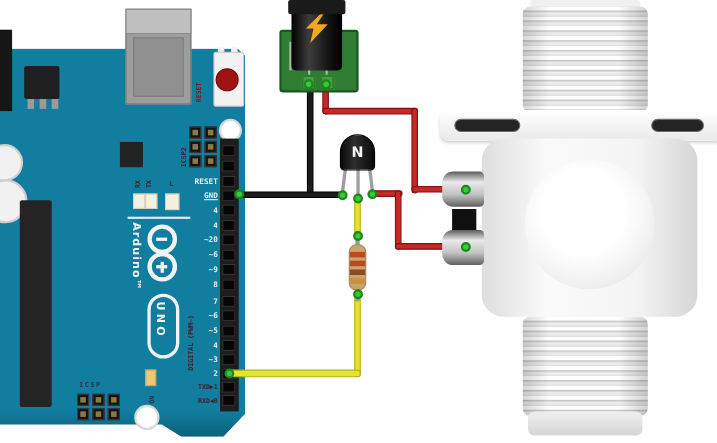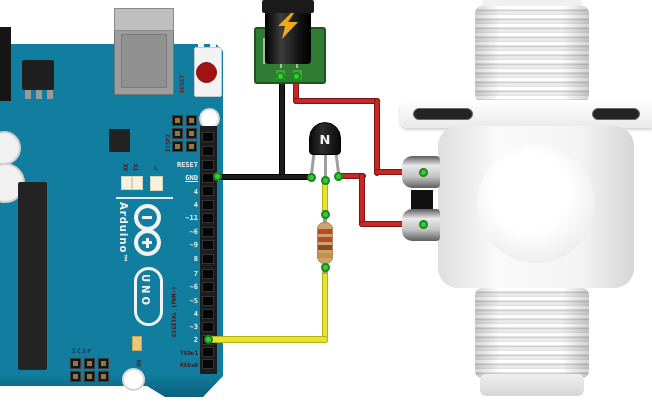--- a/index.html
+++ b/index.html
@@ -166,21 +166,21 @@
   <div class="abs hdr-pin" style="left:202px;top:309px;"></div>
   <div class="abs hdr-pin" style="left:202px;top:322px;"></div>
   <div class="abs hdr-pin" style="left:202px;top:335px;"></div>
   <div class="abs hdr-pin" style="left:202px;top:347px;"></div>
   <div class="abs hdr-pin" style="left:202px;top:359px;"></div>
 
   <div class="abs lbl pinlbl" style="left:168px;top:161px;">RESET</div>
   <div class="abs lbl pinlbl" style="left:168px;top:174px;text-decoration:underline;">GND</div>
   <div class="abs lbl pinlbl" style="left:168px;top:188px;">4</div>
   <div class="abs lbl pinlbl" style="left:168px;top:201px;">4</div>
-  <div class="abs lbl pinlbl" style="left:168px;top:214px;">~11</div>
+  <div class="abs lbl pinlbl" style="left:168px;top:214px;">~20</div>
   <div class="abs lbl pinlbl" style="left:168px;top:228px;">~6</div>
   <div class="abs lbl pinlbl" style="left:168px;top:241px;">~9</div>
   <div class="abs lbl pinlbl" style="left:168px;top:255px;">8</div>
   <div class="abs lbl pinlbl" style="left:168px;top:270px;">7</div>
   <div class="abs lbl pinlbl" style="left:168px;top:283px;">~6</div>
   <div class="abs lbl pinlbl" style="left:168px;top:297px;">~5</div>
   <div class="abs lbl pinlbl" style="left:168px;top:310px;">4</div>
   <div class="abs lbl pinlbl" style="left:168px;top:323px;">~3</div>
   <div class="abs lbl pinlbl" style="left:168px;top:336px;">2</div>
   <div class="abs darklbl" style="left:160px;top:349px;width:38px;text-align:right;">TXD▶1</div>

